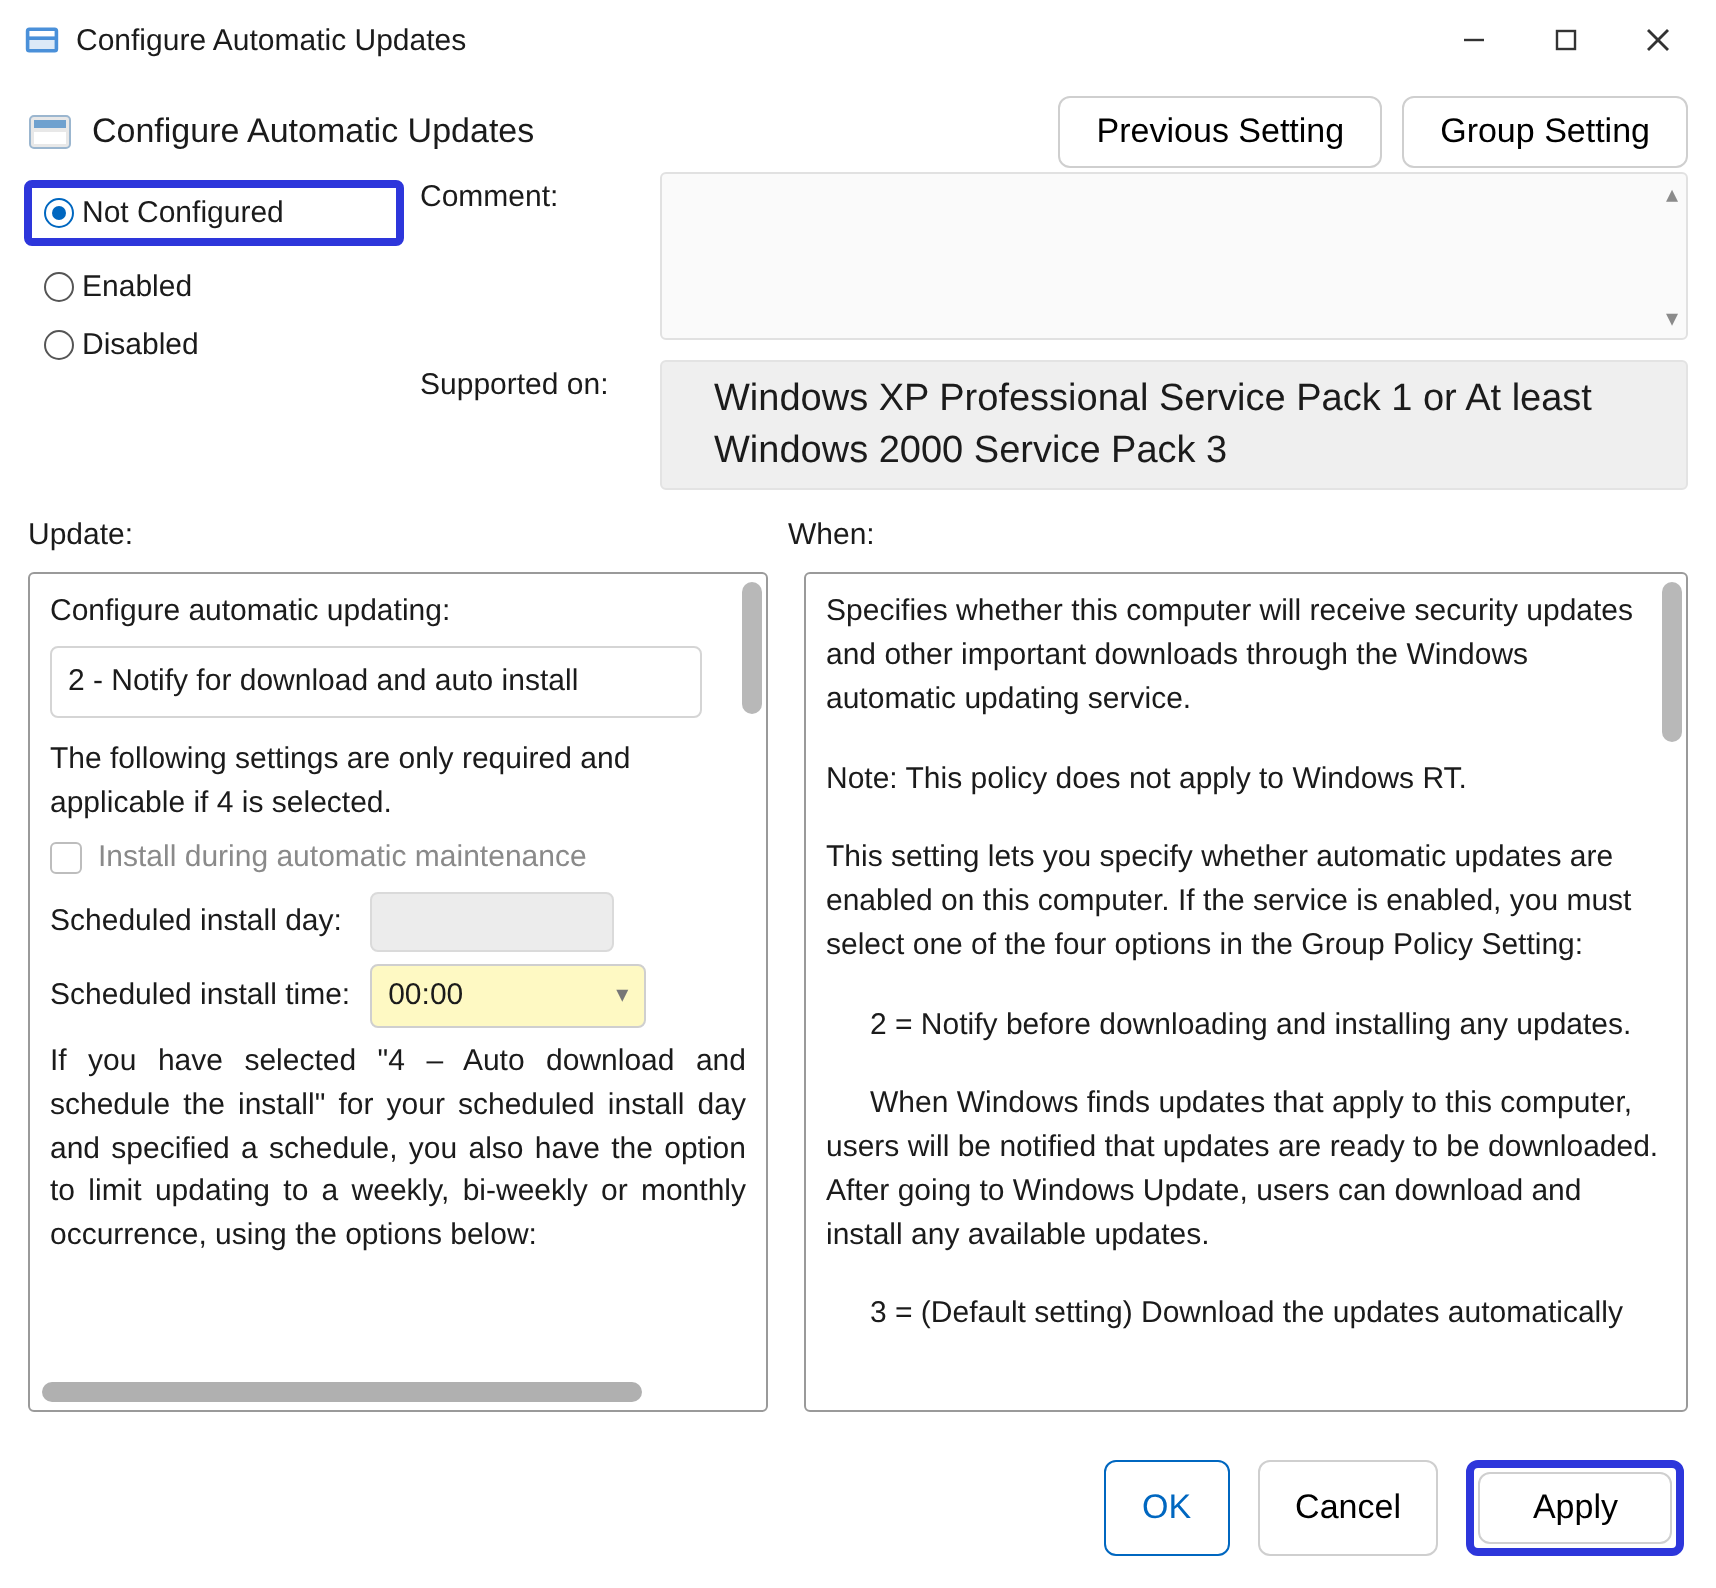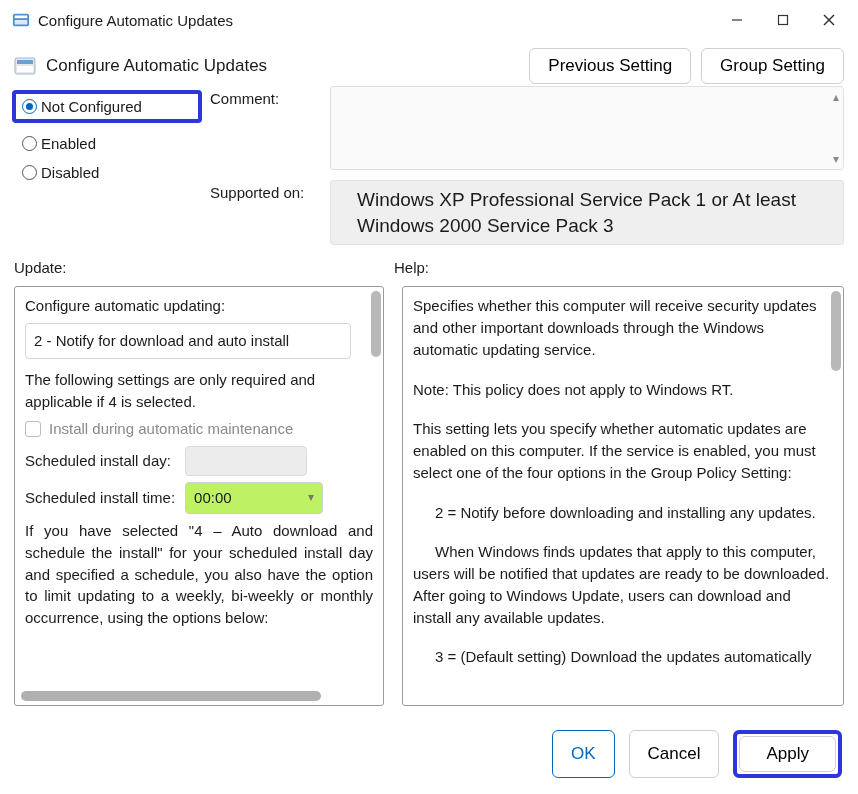--- a/index.html
+++ b/index.html
@@ -50,21 +50,21 @@
   .pane-inner{padding:8px 10px 8px 10px;overflow:hidden;font-size:15px;line-height:1.45;flex:1;}
   .pane-scroll{position:absolute;right:2px;top:4px;width:10px;height:66px;border-radius:6px;background:#b8b8b8;}
   .pane-hscroll{position:absolute;left:6px;bottom:4px;height:10px;width:300px;border-radius:6px;background:#b0b0b0;}
   .opt-header{white-space:nowrap;}
   .sel-field{border:1px solid #d5d5d5;border-radius:4px;padding:6px 8px;margin:6px 22px 10px 0;background:#fff;}
   .check-row{display:flex;align-items:center;gap:8px;color:var(--disabled);margin:6px 0;}
   .chk{width:14px;height:14px;border:1.4px solid #bdbdbd;border-radius:3px;}
   .form-row{display:flex;align-items:center;gap:10px;margin:6px 0;}
   .form-row .fl{min-width:150px;}
   .disabled-field{width:120px;height:28px;background:#ececec;border:1px solid #dadada;border-radius:4px;}
-  .combo{width:120px;height:30px;border:1px solid #cfcfcf;border-radius:4px;display:flex;align-items:center;justify-content:space-between;padding:0 8px;background:#bef264;}
+  .combo{width:120px;height:30px;border:1px solid #cfcfcf;border-radius:4px;display:flex;align-items:center;justify-content:space-between;padding:0 8px;background:#fef9c3;}
   .combo .chev{color:#777;font-size:12px;}
   .help-p{margin:0 0 18px 0;}
   .help-ind{text-indent:22px;}
   .footer{display:flex;justify-content:flex-end;gap:14px;padding:12px 16px 16px 0;}
   .apply-wrap{border:4px solid var(--hl);border-radius:6px;padding:2px;}
   .apply-wrap .btn{padding:7px 26px;}
 </style>
 </head>
 <body>
 
@@ -141,21 +141,21 @@
         </div>
         <div class="field-row">
           <div class="lbl" style="width:110px;">Supported on:</div>
           <div class="support-box">Windows XP Professional Service Pack 1 or At least Windows 2000 Service Pack 3</div>
         </div>
       </div>
     </div>
 
     <div class="section-labels">
       <div class="left">Update:</div>
-      <div>Help:</div>
+      <div>When:</div>
     </div>
 
     <div class="panes">
 
       <div class="pane left">
         <div class="pane-scroll"></div>
         <div class="pane-inner">
           <div class="opt-header">Configure automatic updating:</div>
           <div class="sel-field">2 - Notify for download and auto install</div>
           <div>The following settings are only required and applicable if 4 is selected.</div>

